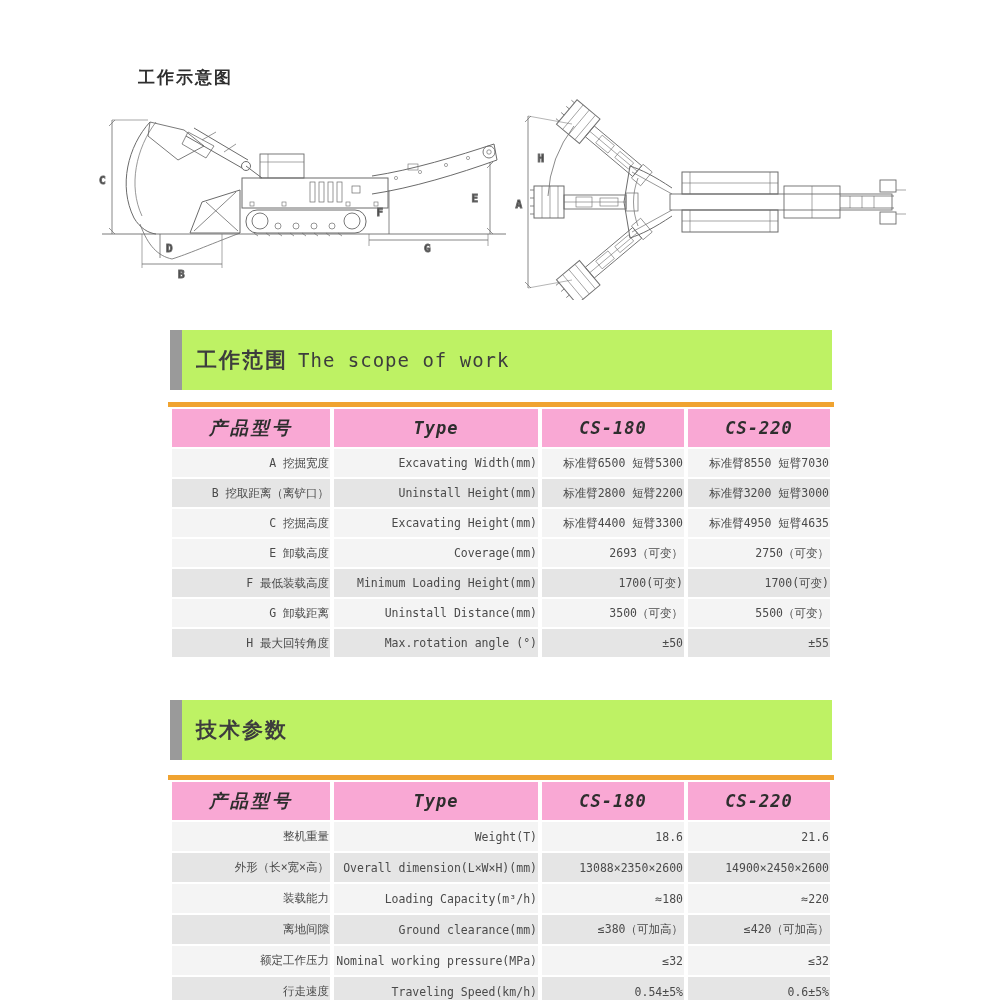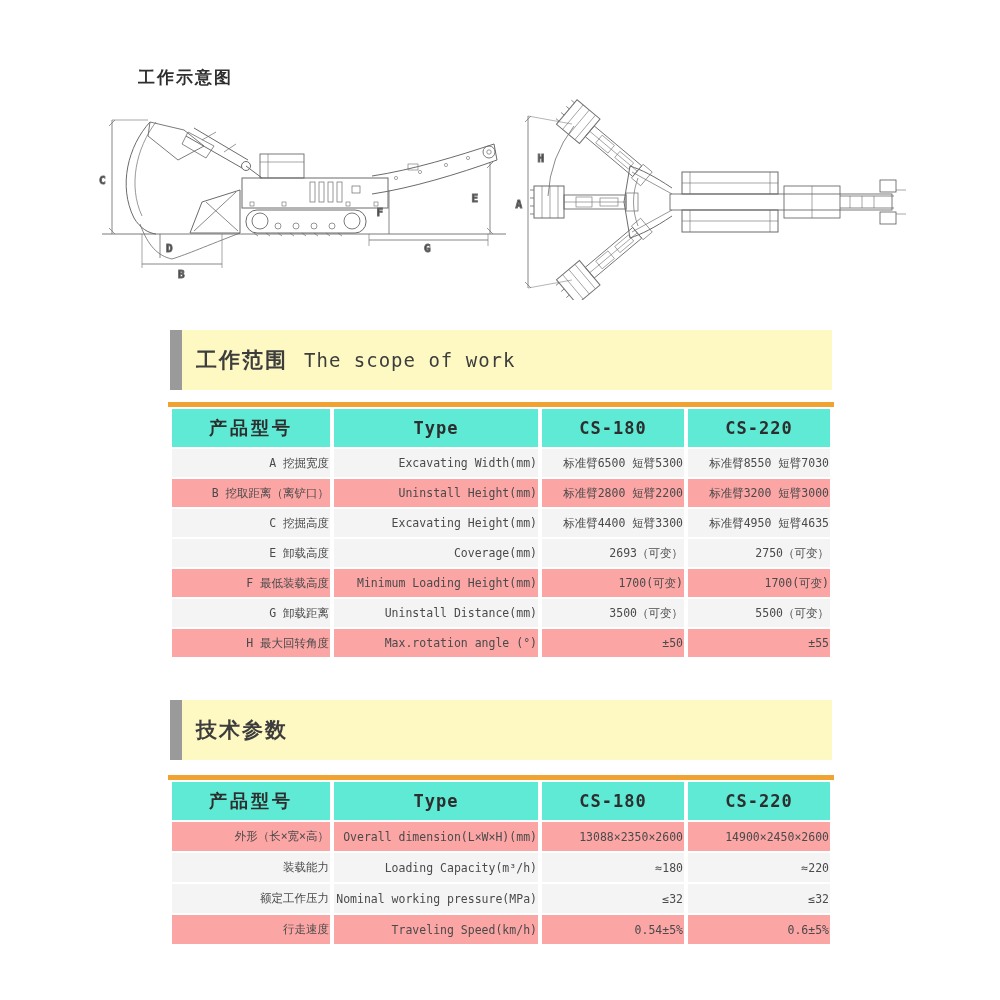--- a/index.html
+++ b/index.html
@@ -20,60 +20,61 @@
   .diagram svg{display:block;}
   .diagram text{
     font-family:"DejaVu Sans Mono","Liberation Mono",monospace;
     font-size:11px;font-weight:bold;fill:#3a3a3a;
   }
   #side-view{left:90px;top:106px;}
   #top-view{left:502px;top:98px;}
 
   .section-header{
     position:absolute;left:170px;width:662px;height:60px;
-    background:#fef9c3;display:flex;align-items:center;
+    background:#bef264;display:flex;align-items:center;
   }
   .section-bar{
     width:12px;height:60px;background:#9a9a9a;flex:0 0 12px;margin-right:14px;
   }
   .section-title-zh{
     font-size:21px;font-weight:bold;color:#3d3d3d;letter-spacing:2px;
   }
   .section-title-en{
     font-family:"DejaVu Sans Mono","Liberation Mono",monospace;
-    font-size:19px;color:#3d3d3d;margin-left:16px;letter-spacing:1px;text-align:right;
+    font-size:19px;color:#3d3d3d;margin-left:10px;letter-spacing:1px;text-align:right;
   }
   #section-1{top:330px;}
   #section-2{top:700px;}
 
   .spec-wrap{
     position:absolute;left:168px;width:666px;
     border-top:5px solid #f0a330;
   }
   #table-1{top:402px;}
   #table-2{top:775px;}
 
   table.spec{
     border-collapse:separate;border-spacing:4px 2px;
     table-layout:fixed;width:666px;
     font-family:"DejaVu Sans Mono","Liberation Mono",monospace;
   }
   table.spec th{
-    background:#5eead4;color:#2e2e2e;height:36px;
+    background:#f9a8d4;color:#2e2e2e;height:36px;
     font-size:17px;font-weight:bold;text-align:center;vertical-align:middle;
     letter-spacing:1px;
+    font-style:italic;
   }
   table.spec th.zh{font-size:18px;letter-spacing:3px;}
   table.spec td{
     height:26px;font-size:11.5px;text-align:right;vertical-align:middle;
     color:#4a4a4a;white-space:nowrap;overflow:hidden;
   }
   #table-2 table.spec td{height:27px;}
   tr.r-light td{background:#f4f4f4;}
-  tr.r-dark  td{background:#fca5a5;}
+  tr.r-dark  td{background:#e5e5e5;}
 </style>
 </head>
 <body>
 
 <div class="page">
 
   <div class="doc-title">工作示意图</div>
 
   <div class="diagram" id="side-view">
     <svg width="420" height="192" viewBox="0 0 420 192" fill="none" stroke="#6b6b6b" stroke-width="1">
@@ -294,32 +295,44 @@
           <col style="width:142px">
           <col style="width:142px">
         </colgroup>
       <tbody>
           <tr>
         <th class="zh">产品型号</th>
         <th>Type</th>
         <th>CS-180</th>
         <th>CS-220</th>
       </tr>
+      <tr class="r-light">
+        <td>整机重量</td>
+        <td>Weight(T)</td>
+        <td>18.6</td>
+        <td>21.6</td>
+      </tr>
       <tr class="r-dark">
         <td>外形（长×宽×高）</td>
         <td>Overall dimension(L×W×H)(mm)</td>
         <td>13088×2350×2600</td>
         <td>14900×2450×2600</td>
       </tr>
       <tr class="r-light">
         <td>装载能力</td>
         <td>Loading Capacity(m³/h)</td>
         <td>≈180</td>
         <td>≈220</td>
       </tr>
+      <tr class="r-dark">
+        <td>离地间隙</td>
+        <td>Ground clearance(mm)</td>
+        <td>≤380（可加高）</td>
+        <td>≤420（可加高）</td>
+      </tr>
       <tr class="r-light">
         <td>额定工作压力</td>
         <td>Nominal working pressure(MPa)</td>
         <td>≤32</td>
         <td>≤32</td>
       </tr>
       <tr class="r-dark">
         <td>行走速度</td>
         <td>Traveling Speed(km/h)</td>
         <td>0.54±5%</td>

